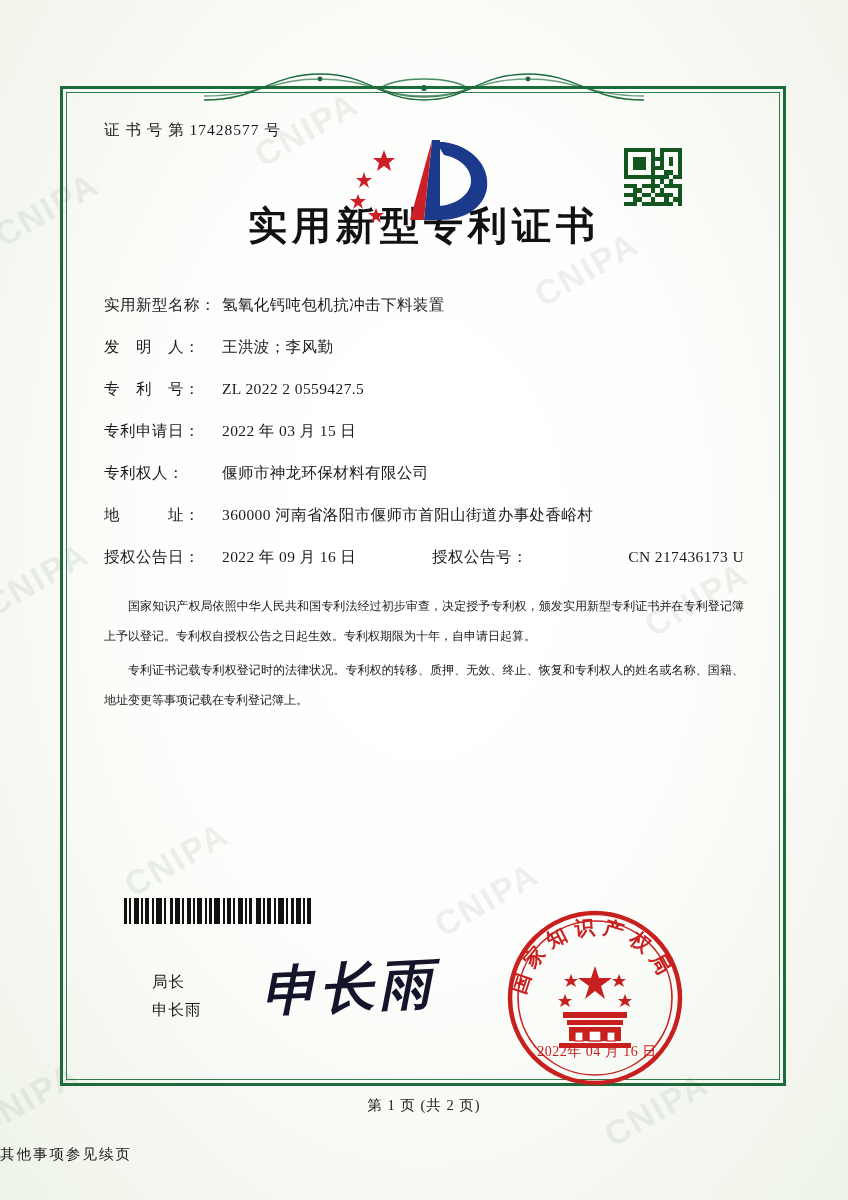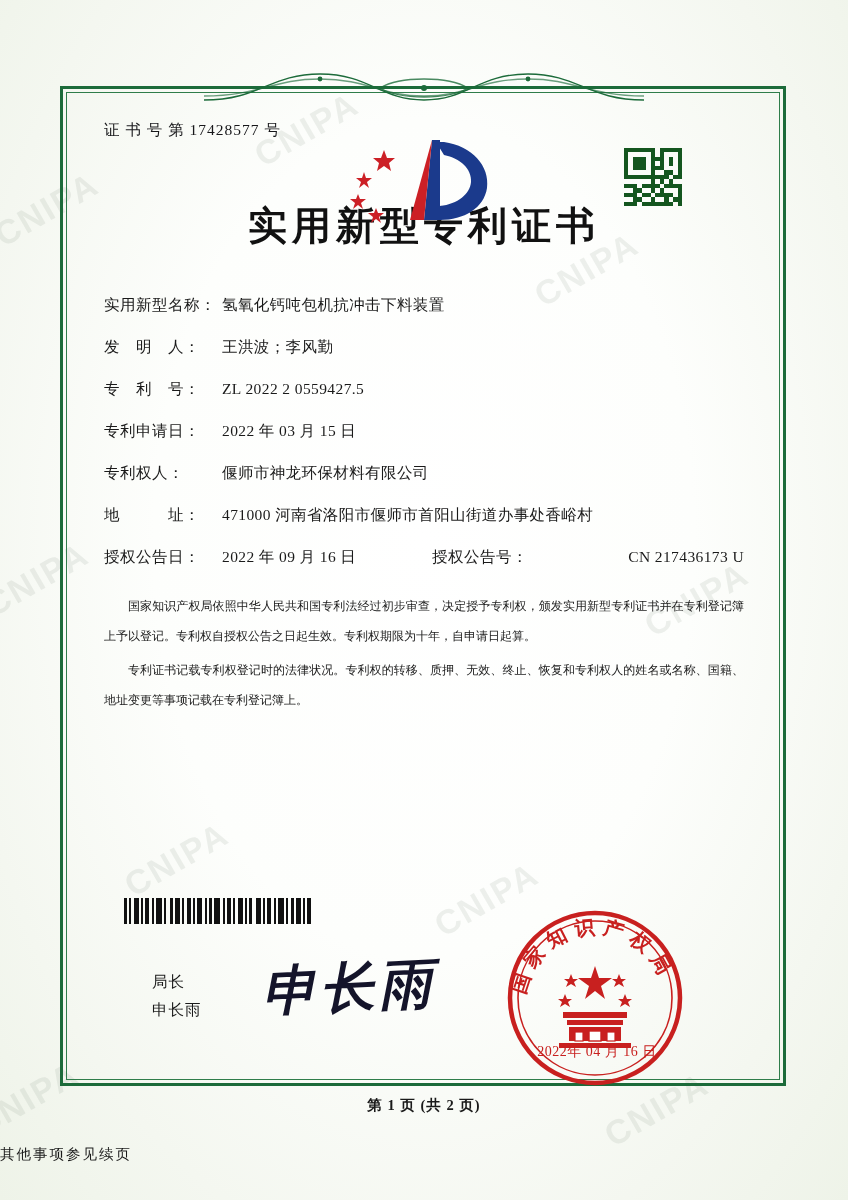--- a/index.html
+++ b/index.html
@@ -220,21 +220,20 @@
   }
 
   .page-no {
     position: absolute;
     left: 0;
     right: 0;
     top: 1096px;
     text-align: center;
     font-size: 14.5px;
     letter-spacing: 1px;
-    font-weight: bold;
   }
   .footer-note {
     position: absolute;
     left: 0;
     right: 0;
     top: 1145px;
     text-align: left;
     font-size: 14.5px;
     letter-spacing: 2px;
   }
@@ -489,21 +488,21 @@
         <div class="field-value">2022 年 03 月 15 日</div>
       </div>
 
       <div class="field-row">
         <div class="field-label">专利权人：</div>
         <div class="field-value">偃师市神龙环保材料有限公司</div>
       </div>
 
       <div class="field-row">
         <div class="field-label">地　　　址：</div>
-        <div class="field-value">471000 河南省洛阳市偃师市首阳山街道办事处香峪村</div>
+        <div class="field-value">360000 河南省洛阳市偃师市首阳山街道办事处香峪村</div>
       </div>
 
       <div class="field-row dual">
         <div class="field-label">授权公告日：</div>
         <div class="field-value">2022 年 09 月 16 日</div>
         <div class="field-label2">授权公告号：</div>
         <div class="field-value2">CN 217436173 U</div>
       </div>
 
     </div>

